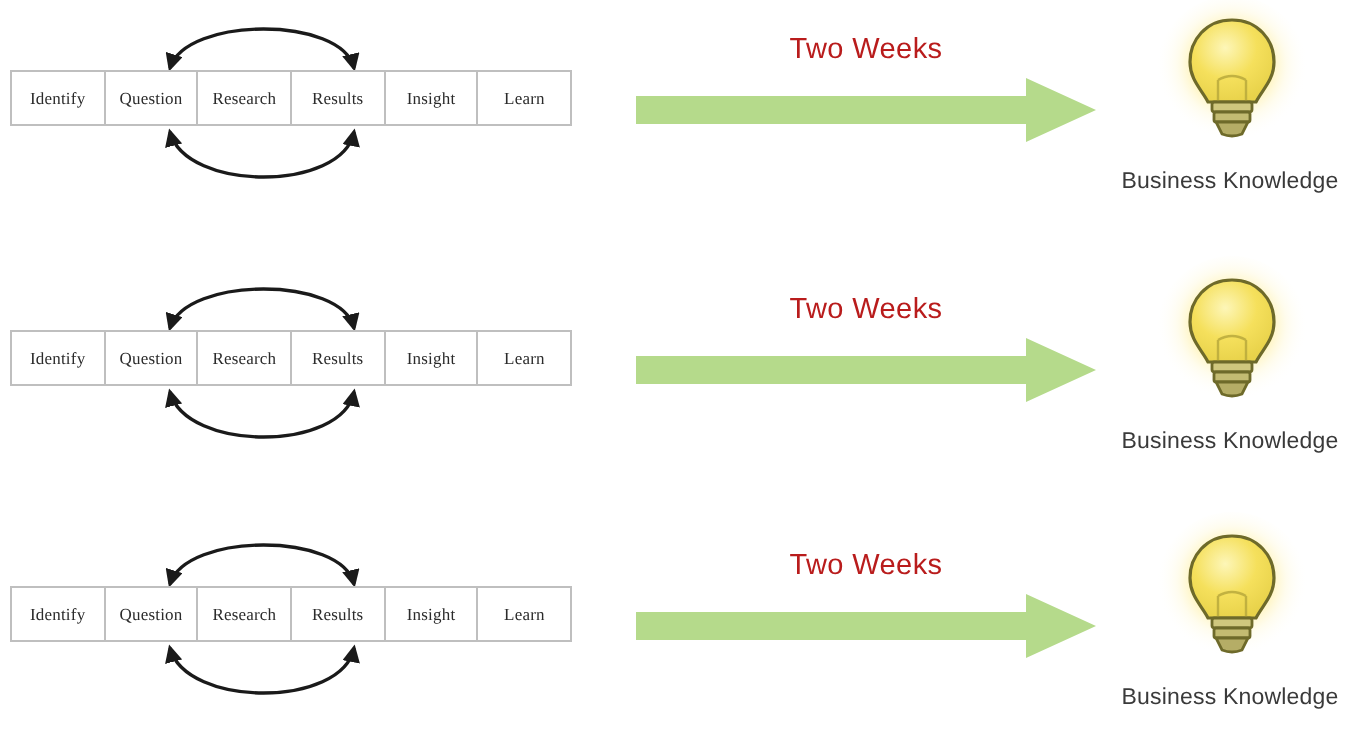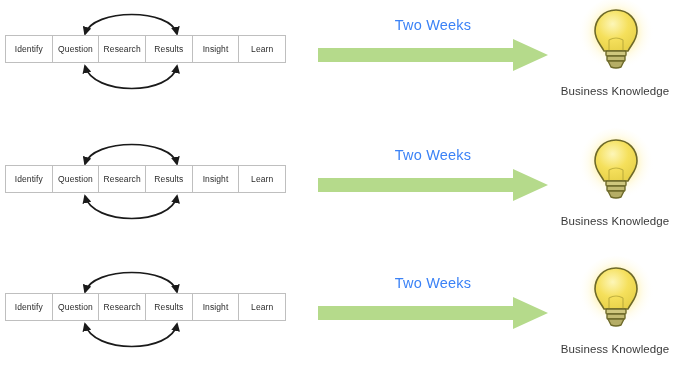--- a/index.html
+++ b/index.html
@@ -57,32 +57,33 @@
     flex: 1 1 0;
     border-right: 1px solid #bfbfbf;
     box-sizing: border-box;
     display: flex;
     align-items: center;
     justify-content: center;
     font-size: 8.5px;
     color: #2b2b2b;
     letter-spacing: 0.1px;
     background: #ffffff;
+    font-family: Liberation Serif, serif;
   }
   .stage-cell:last-child { border-right: none; align-items: center; }
 
   
   .duration-label {
     position: absolute;
     left: 368px;
     top: 17px;
     width: 130px;
     text-align: center;
     font-size: 14.5px;
-    color: #3b82f6;
+    color: #b91c1c;
     letter-spacing: 0.2px;
   }
   .arrow-svg {
     position: absolute;
     left: 318px;
     top: 38px;
     width: 232px;
     height: 34px;
     overflow: visible;
   }

